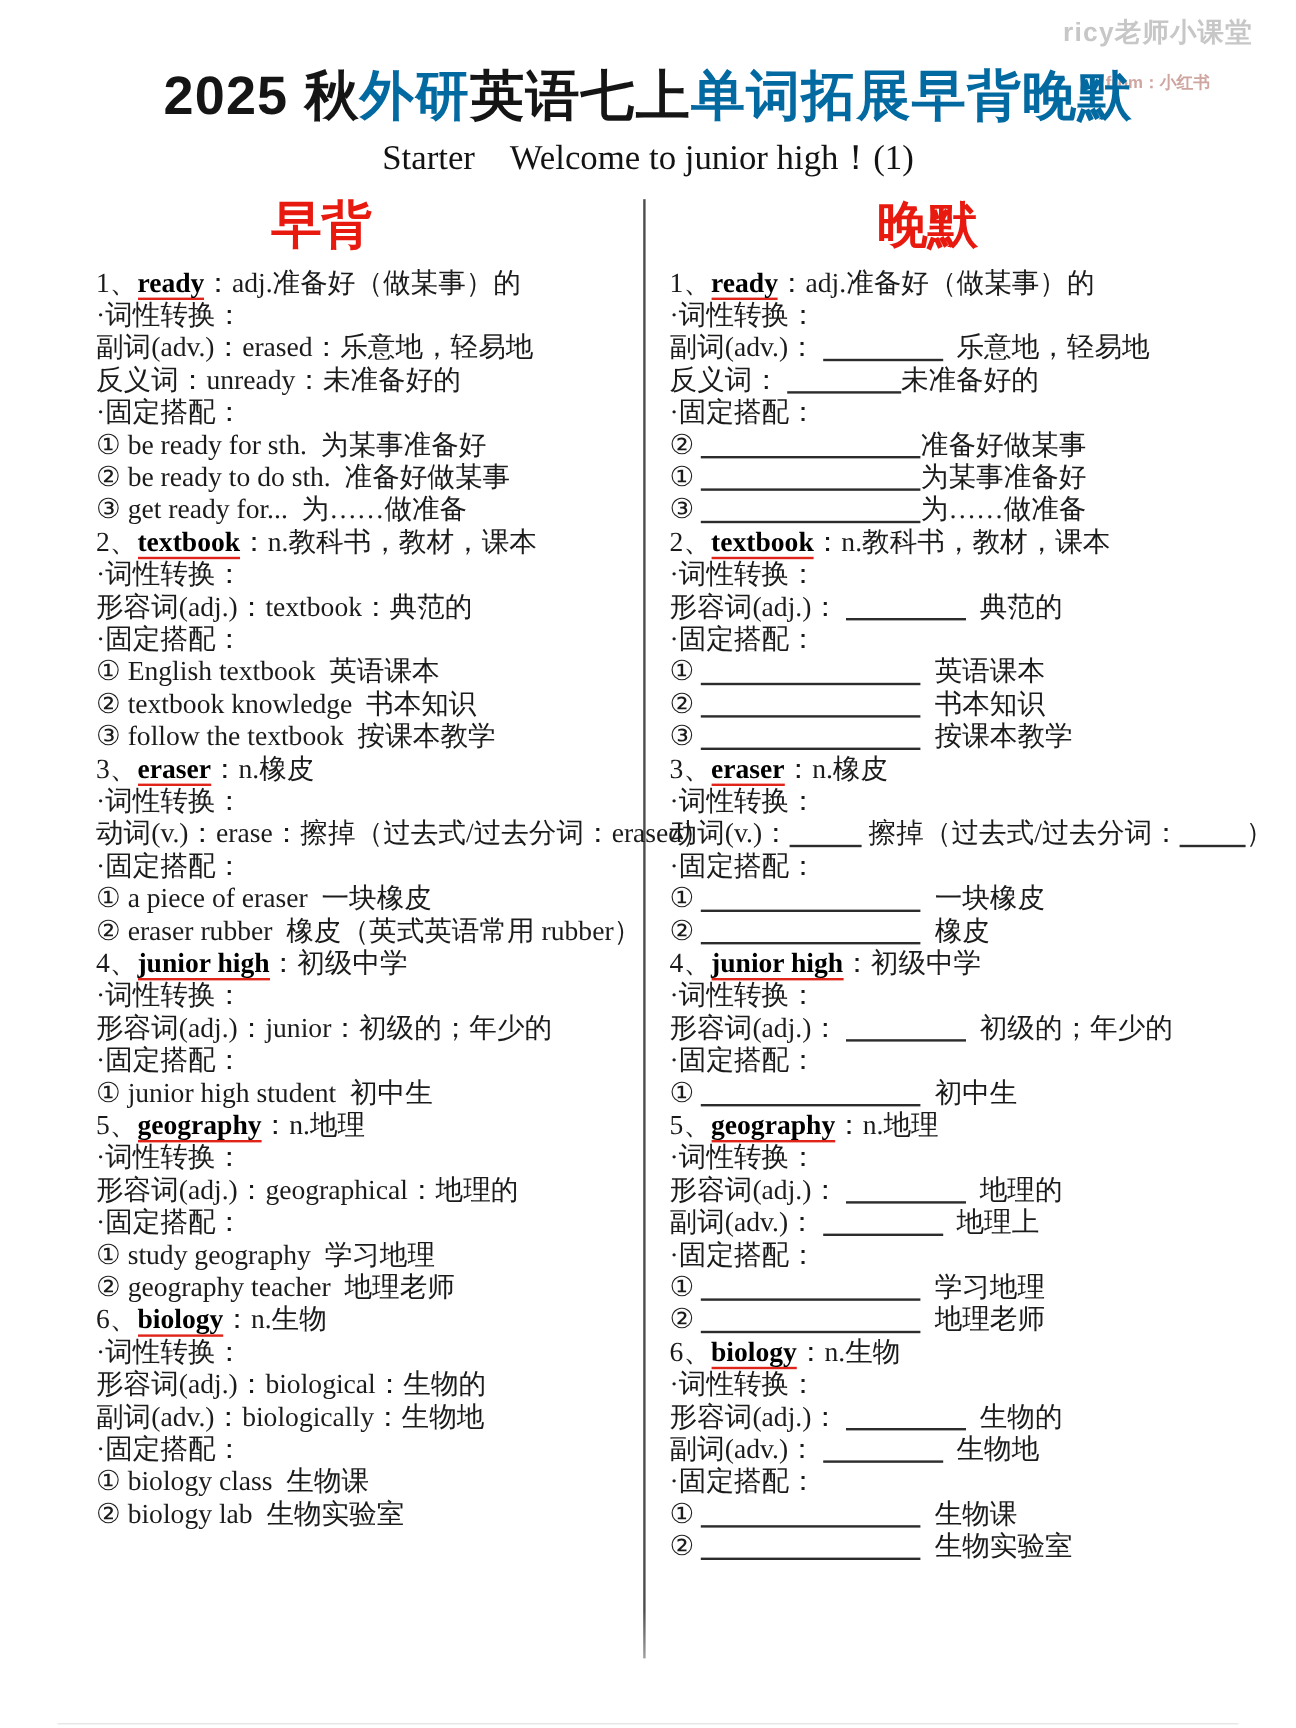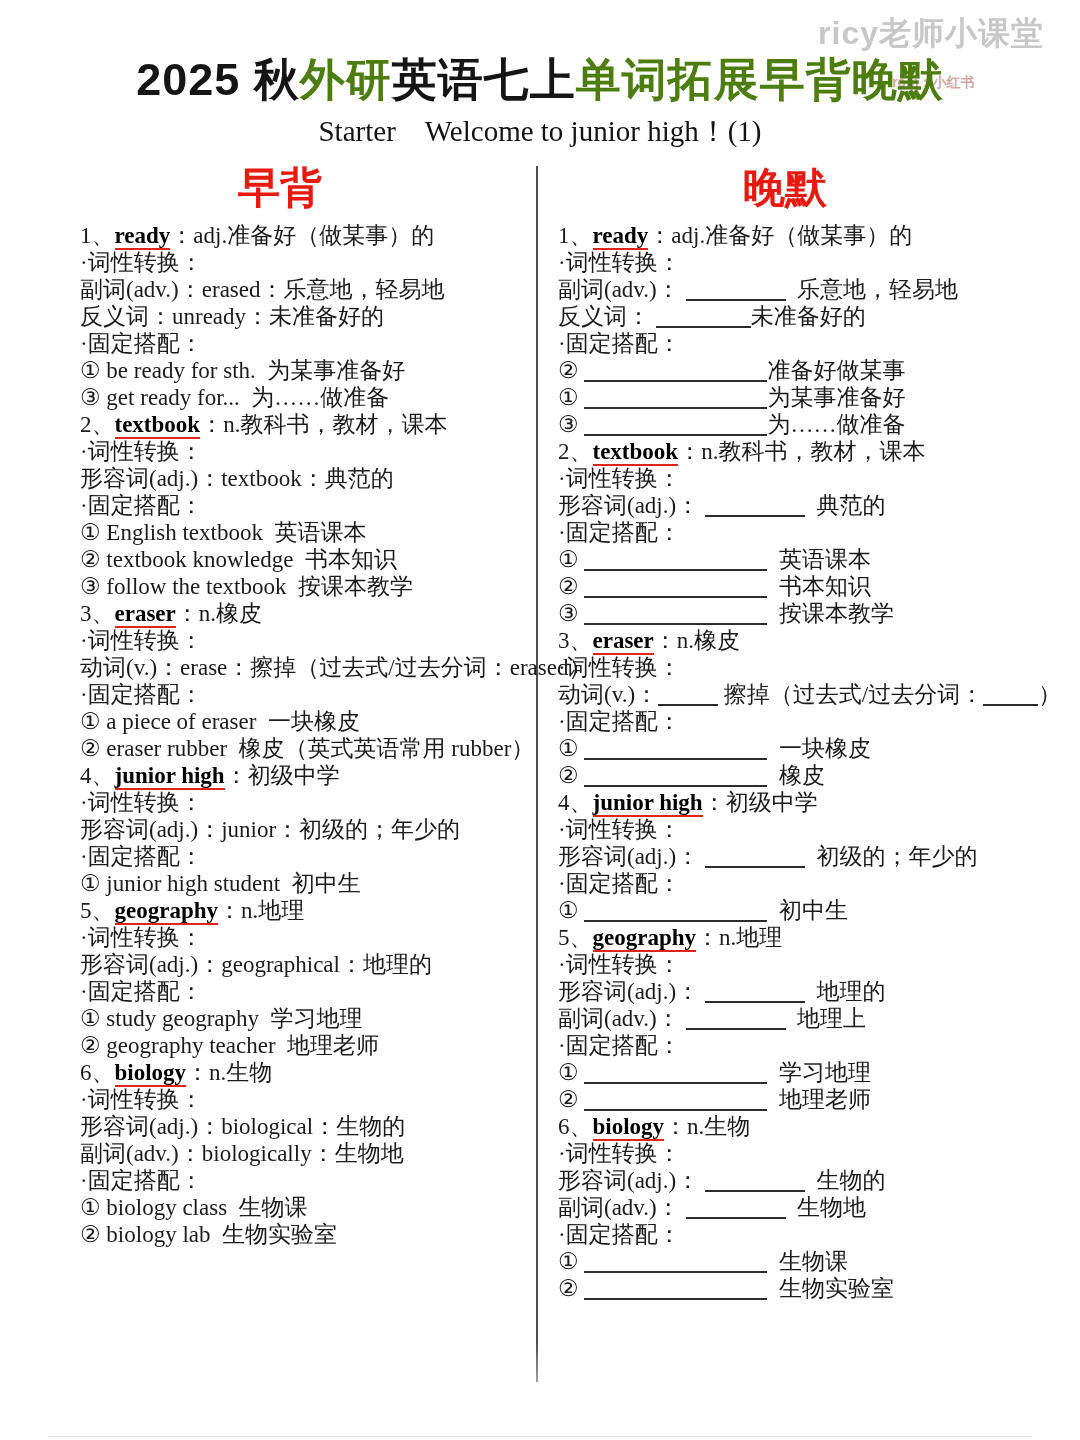--- a/index.html
+++ b/index.html
@@ -14,21 +14,21 @@
     color: #1b1b1b;
   }
   .watermark {
     position: absolute;
     top: 12px;
     right: 36px;
     text-align: center;
   }
   .watermark-brand {
     font-family: "Liberation Sans", "DejaVu Sans", sans-serif;
-    font-size: 32px;
+    font-size: 22px;
     font-weight: 700;
     color: #c7c7c7;
     letter-spacing: 1px;
   }
   .watermark-source {
     font-family: "Liberation Sans", "DejaVu Sans", sans-serif;
     font-size: 14px;
     font-weight: 700;
     color: #cfa5a0;
     margin-top: 18px;
@@ -38,41 +38,40 @@
     top: 50px;
     left: 0;
     width: 100%;
     text-align: center;
     font-family: "Liberation Sans", "DejaVu Sans", sans-serif;
     font-size: 45px;
     font-weight: 700;
     letter-spacing: 1px;
     white-space: nowrap;
   }
-  .title .red { color: #4d7c0f; }
+  .title .red { color: #0369a1; }
   .title .black { color: #151515; }
   .subtitle {
     position: absolute;
     top: 112px;
     left: 0;
     width: 100%;
     text-align: center;
     font-size: 29px;
     color: #131313;
     white-space: pre;
   }
   .col-header {
     position: absolute;
     top: 160px;
     font-family: "Liberation Sans", "DejaVu Sans", sans-serif;
     font-size: 42px;
     font-weight: 700;
     color: #e8190f;
     text-align: center;
-    margin-left: 12px;
   }
   .col-header.left  { left: 0;     width: 536px; }
   .col-header.right { left: 536px; width: 474px; }
   .divider {
     position: absolute;
     left: 536px;
     top: 166px;
     width: 2px;
     height: 1216px;
     background: #4d4d4d;
@@ -140,20 +139,21 @@
   <div class="divider"></div>
 
   <div class="column left" id="col-left">
       <div class="section">
         <div class="line head"><span class="num">1、</span><span class="word">ready</span><span class="rest">：adj.准备好（做某事）的</span></div>
         <div class="line"><span>·词性转换：</span></div>
         <div class="line"><span>副词(adv.)：erased：乐意地，轻易地</span></div>
         <div class="line"><span>反义词：unready：未准备好的</span></div>
         <div class="line"><span>·固定搭配：</span></div>
         <div class="line"><span>① be ready for sth.  为某事准备好</span></div>
+        <div class="line"><span>② be ready to do sth.  准备好做某事</span></div>
         <div class="line"><span>③ get ready for...  为……做准备</span></div>
       </div>
       <div class="section">
         <div class="line head"><span class="num">2、</span><span class="word">textbook</span><span class="rest">：n.教科书，教材，课本</span></div>
         <div class="line"><span>·词性转换：</span></div>
         <div class="line"><span>形容词(adj.)：textbook：典范的</span></div>
         <div class="line"><span>·固定搭配：</span></div>
         <div class="line"><span>① English textbook  英语课本</span></div>
         <div class="line"><span>② textbook knowledge  书本知识</span></div>
         <div class="line"><span>③ follow the textbook  按课本教学</span></div>

